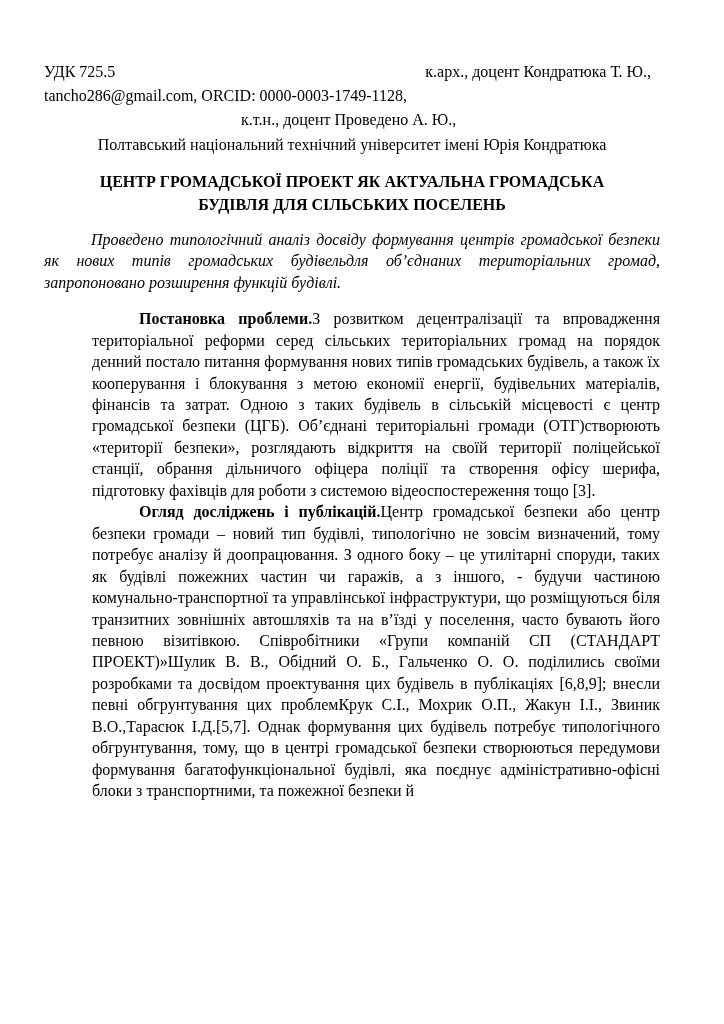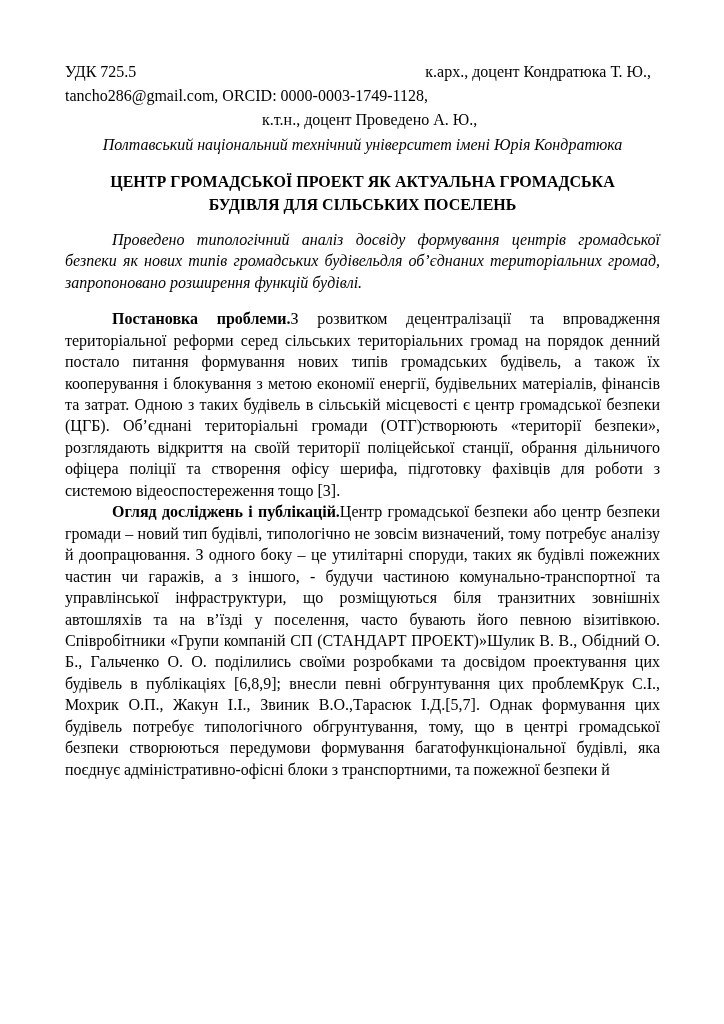--- a/index.html
+++ b/index.html
@@ -6,48 +6,48 @@
   html, body { background: #ffffff; }
   .page {
     position: relative;
     width: 724px;
     height: 1024px;
     margin: 0 auto;
     background: #ffffff;
     color: #000000;
     font-family: "Liberation Serif", serif;
     font-size: 16px;
-    padding: 60px 64px 0 65px;
+    padding: 60px 64px 0 44px;
     overflow: hidden;
   }
   .header { line-height: 24.2px; }
   .header-row1 { display: flex; justify-content: space-between; }
   .header-row1 .author-line { padding-right: 9px; }
   .h-line-right { text-align: left; padding-right: 2px; }
   .h-line-indent1 { padding-left: 197px; }
   .h-line-indent2 { padding-left: 224px; }
-  .affiliation { text-align: center; font-style: italic; }
+  .affiliation { text-align: center; }
   .title {
     margin-top: 13px;
     font-size: inherit;
     font-weight: bold;
     text-align: center;
     line-height: 23px;
     padding: 0 20px;
   }
   .para {
     text-align: justify;
     line-height: 21.45px;
     text-indent: 47px;
   }
   .abstract-block { margin-top: 13px; }
   .abstract-text { font-style: italic; }
   .kw-label { font-style: normal; }
   .kw-text { font-style: italic; }
-  .body-block { margin-top: 15px; }
+  .body-block { margin-top: 15px; margin-left: 48px; }
   .lead { font-weight: bold; }
 </style>
 </head>
 <body>
 
 <div class="page">
 
   <div class="header">
     <div class="header-row1">
       <span>УДК 725.5</span>

